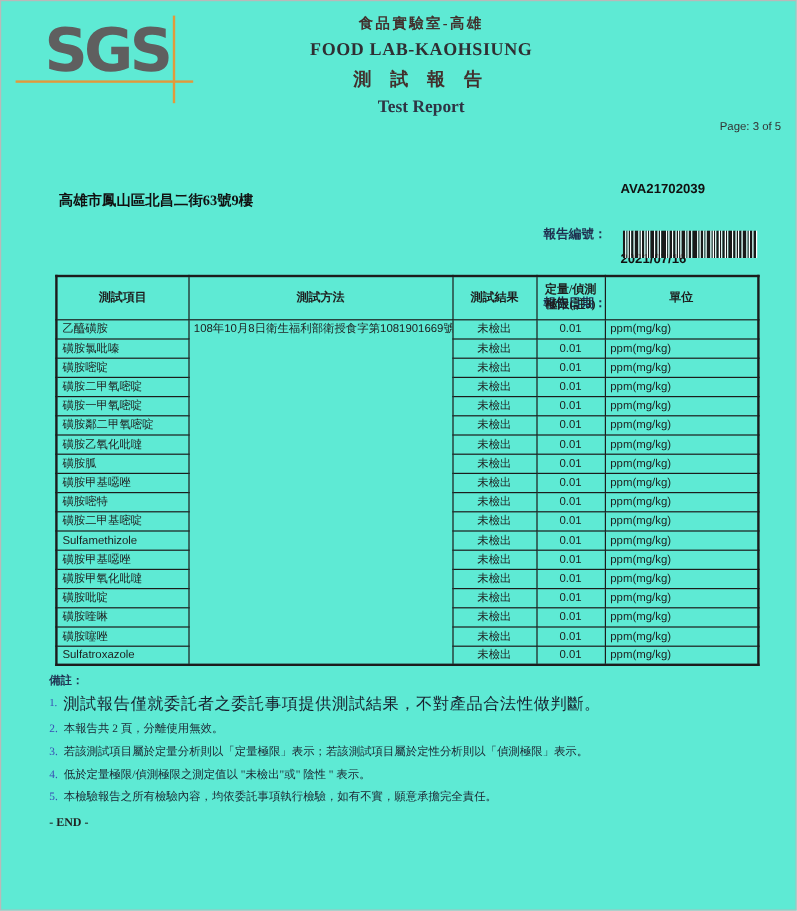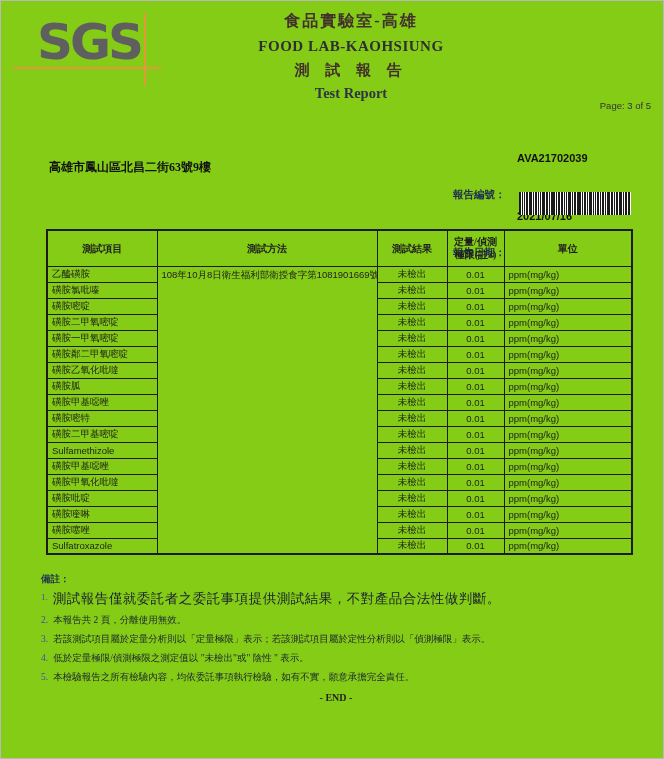--- a/index.html
+++ b/index.html
@@ -1,31 +1,31 @@
 <!DOCTYPE html>
 <html><head>
 <meta charset="utf-8">
 <style>
   html,body{margin:0;padding:0;background:#ffffff;}
   .page{
-    position:relative;width:664px;height:759px;background:#84cc16;
+    position:relative;width:664px;height:759px;background:#5eead4;
     border:1px solid #b9b9b9;box-sizing:border-box;overflow:hidden;
     font-family:"Liberation Sans",sans-serif;color:#222;
   }
   
   .logo-text{
     position:absolute;left:36px;top:16px;
     font-family:"DejaVu Sans",sans-serif;font-weight:800;
     font-size:50px;line-height:1;color:#5f5f5f;letter-spacing:-3px;
   }
   .logo-hline{position:absolute;left:12px;top:66px;width:148px;height:2px;background:#e2993b;}
   .logo-vline{position:absolute;left:143px;top:12px;width:2px;height:73px;background:#e2993b;}
   
   .titles{position:absolute;left:182px;top:10px;width:336px;text-align:center;}
-  .title-zh{font-family:"Liberation Serif",serif;font-weight:bold;font-size:16px;color:#42302d;letter-spacing:2px;margin:0 0 6px 0;}
+  .title-zh{font-family:"Liberation Serif",serif;font-weight:bold;font-size:12px;color:#42302d;letter-spacing:2px;margin:0 0 6px 0;}
   .title-en{font-family:"Liberation Serif",serif;font-weight:bold;font-size:15px;color:#2f2f33;letter-spacing:.5px;margin:0 0 6px 0;}
   .report-zh{font-family:"Liberation Serif",serif;font-weight:bold;font-size:15px;color:#42302d;letter-spacing:6px;margin:0 0 5px 0;}
   .report-en{font-family:"Liberation Serif",serif;font-weight:bold;font-size:14.5px;color:#2e3444;margin:0;text-align:center;}
   .page-num{position:absolute;right:12px;top:99px;font-size:9.5px;color:#333;}
   
   .applicant{position:absolute;left:48px;top:150px;font-family:"Liberation Serif",serif;font-weight:bold;font-size:12px;color:#111;}
   .applicant .addr{margin-top:8px;}
   .rinfo{position:absolute;left:452px;top:151px;font-size:11px;}
   .rinfo-row{display:flex;margin-bottom:8px;}
   .rinfo-label{font-family:"Liberation Serif",serif;font-weight:bold;font-size:10.5px;color:#1f3150;width:60px;margin-top:36px;}
@@ -49,28 +49,28 @@
   }
   table.results td{height:16px;padding:0 4px;}
   td.c-item{text-align:left;padding-left:8px;}
   td.c-method{
     vertical-align:top;text-align:left;white-space:normal;
     padding:2px 5px;line-height:15.2px;font-size:9.5px;
   }
   td.c-result,td.c-limit{text-align:center;}
   td.c-unit{text-align:left;padding-left:6px;}
   
-  .notes{position:absolute;left:40px;top:572px;width:590px;font-family:"Liberation Serif",serif;color:#1b2330;}
+  .notes{position:absolute;left:40px;top:560px;width:590px;font-family:"Liberation Serif",serif;color:#1b2330;}
   .notes-label{font-size:9.5px;font-weight:bold;color:#1f3150;}
   .note{display:flex;margin-top:7px;font-size:9.5px;line-height:1.25;}
   .note .no{color:#3a4db5;margin-right:5px;flex:none;}
   .note.big{margin-top:5px;}
   .note.big .txt{font-size:13.5px;color:#18202e;letter-spacing:.5px;}
   .note.big .no{font-size:9px;padding-top:1px;}
-  .end-label{margin-top:9px;text-align:center;font-size:10px;font-weight:bold;color:#222;}
+  .end-label{margin-top:9px;text-align:left;font-size:10px;font-weight:bold;color:#222;}
 </style>
 </head>
 <body>
 
 <div class="page">
 
   <div class="logo-text">SGS</div>
   <div class="logo-hline"></div>
   <div class="logo-vline"></div>
 

